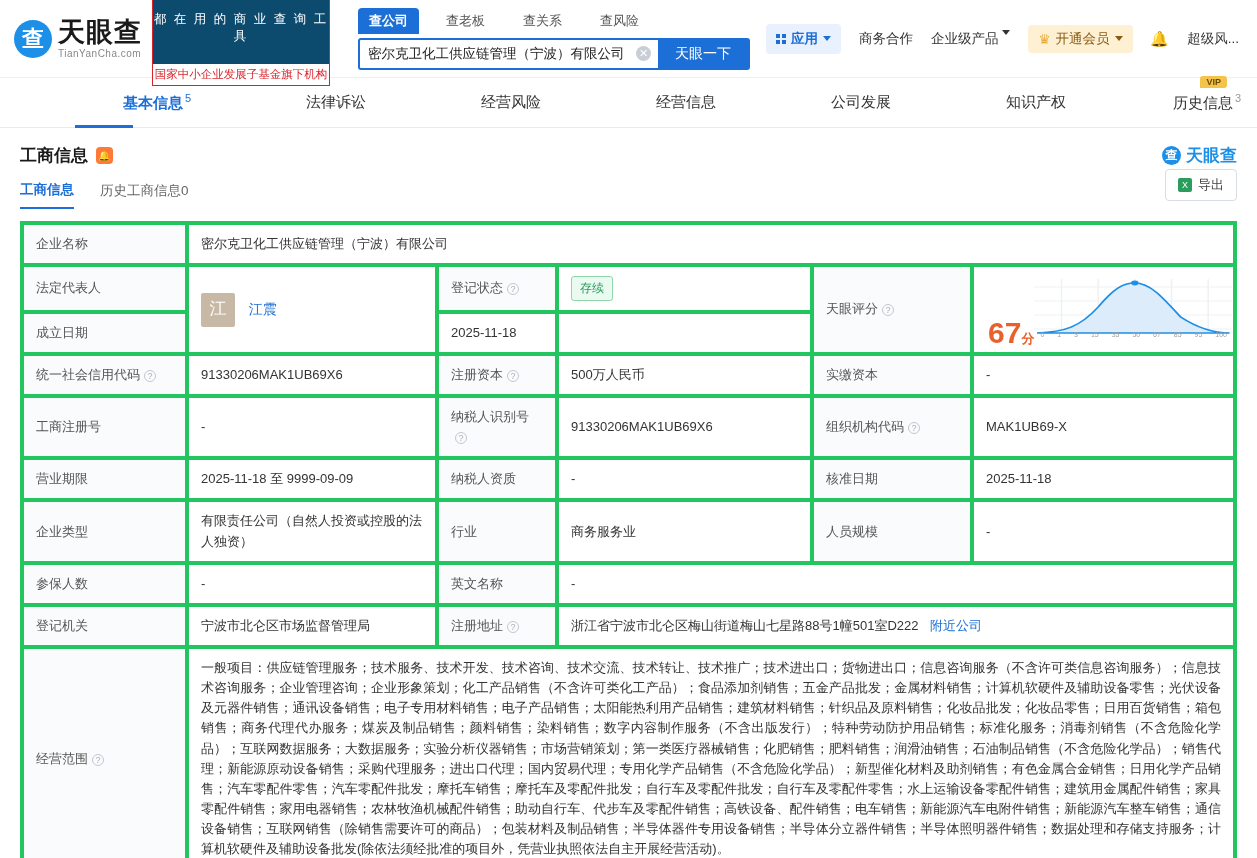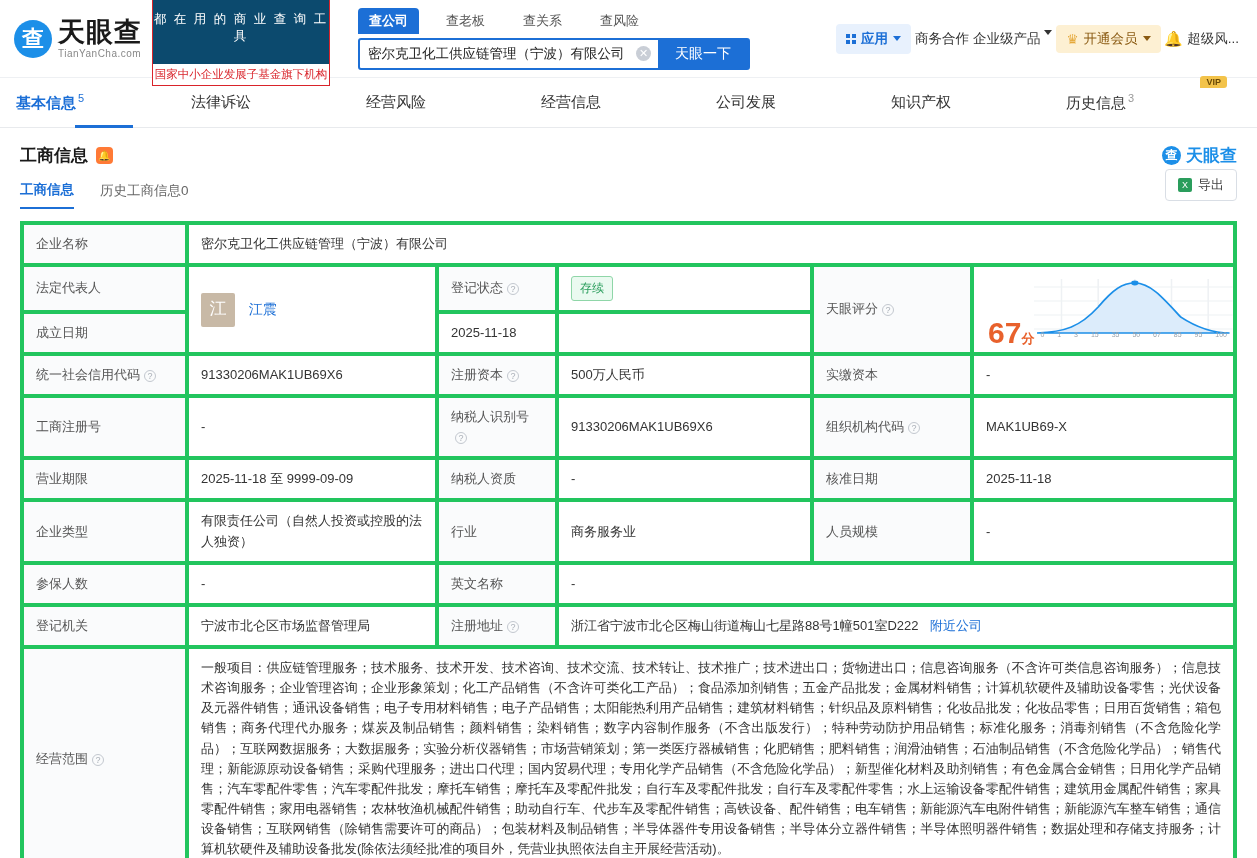--- a/index.html
+++ b/index.html
@@ -45,33 +45,33 @@
   }
   .clear-ico {
     width:15px; height:15px; border-radius:50%; background:#c9ced6; color:#fff;
     font-size:11px; line-height:15px; text-align:center; margin-right:7px; cursor:pointer;
   }
   .searchbtn {
     background:#1c6fd6; color:#fff; border:0; height:100%; padding:0 17px; font-size:14px; cursor:pointer;
     font-family:"Liberation Sans", sans-serif;
   }
 
-  .nav-right { margin-left:auto; display:flex; align-items:center; gap:4px; font-size:13.5px; color:#333; padding-right:4px; }
+  .nav-right { margin-left:auto; display:flex; align-items:center; gap:18px; font-size:13.5px; color:#333; padding-right:4px; }
   .app-btn { display:flex; align-items:center; gap:5px; background:#e8f1fd; color:#1c6fd6; padding:6px 10px; border-radius:4px; font-weight:bold; cursor:pointer; }
   .grid-ico { display:grid; grid-template-columns:repeat(2,4px); grid-gap:2px; }
   .grid-ico i { width:4px; height:4px; background:#1c6fd6; display:block; }
   .caret { width:0;height:0;border-left:4px solid transparent;border-right:4px solid transparent;border-top:5px solid currentColor; display:inline-block; }
   .nav-item { cursor:pointer; display:flex; align-items:flex-start; gap:4px; }
   .vip-btn { background:#fdf0d3; color:#8a5a12; padding:5px 10px; border-radius:4px; display:flex; align-items:center; gap:5px; cursor:pointer; }
   .crown { color:#e5a83a; }
   .bell { font-size:15px; cursor:pointer; color:#555; }
 
   
   .maintabs { height:50px; display:flex; align-items:center; border-bottom:1px solid #e8eaed; padding:0 16px; position:relative; }
-  .maintab { flex:1; text-align:left; font-size:15px; color:#333; cursor:pointer; position:relative; }
+  .maintab { flex:1; text-align:right; font-size:15px; color:#333; cursor:pointer; position:relative; }
   .maintab.active { color:#1c6fd6; font-weight:bold; }
   .maintab.active::after {
     content:""; position:absolute; left:50%; transform:translateX(-50%); bottom:-15px;
     width:58px; height:3px; background:#1c6fd6;
   }
   .maintab sup { font-size:11px; color:#999; font-weight:normal; margin-left:2px; }
   .maintab.active sup { color:#1c6fd6; }
   .vipbadge {
     position:absolute; top:-16px; right:14px; background:#f3c34a; color:#6b4a05;
     font-size:9px; padding:1px 6px; border-radius:3px 3px 3px 0; font-weight:bold;

